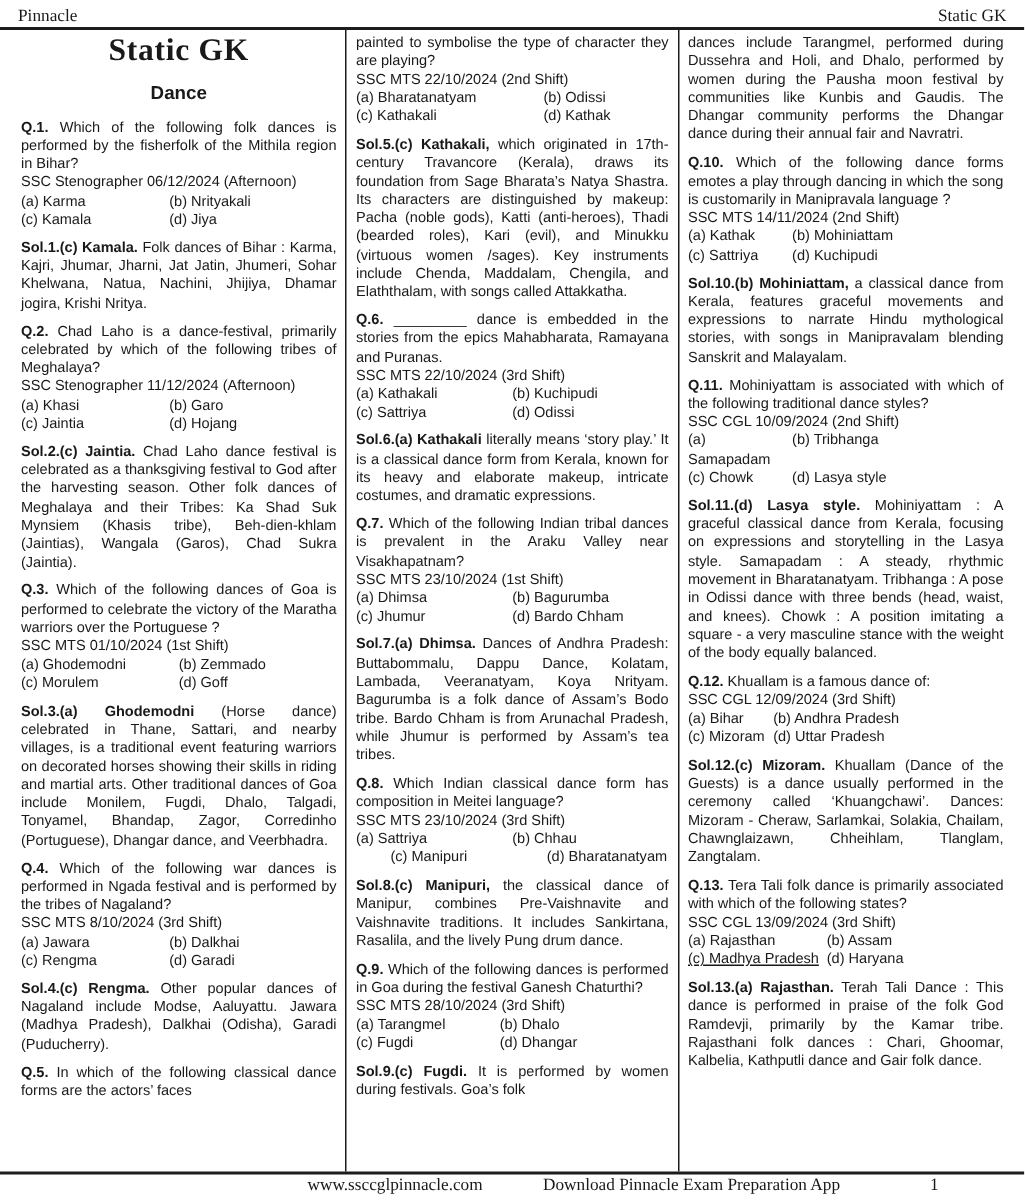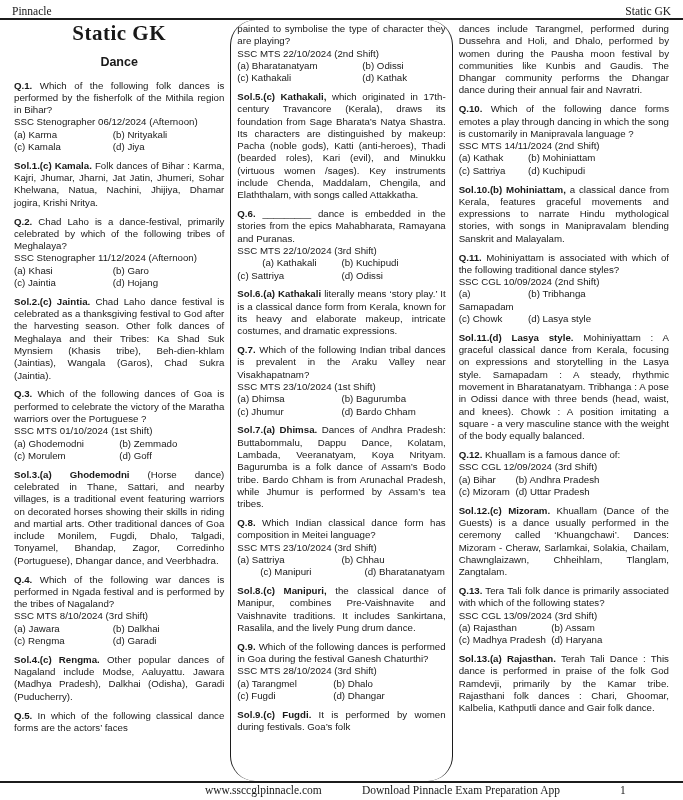--- a/index.html
+++ b/index.html
@@ -14,21 +14,21 @@
     padding:2px 12px 1px; height:15px;
     font-family:"Liberation Serif", serif; font-size:11.5px;
     border-bottom:2px solid var(--rule,#1c1c1c);
   }
   
   .cols { display:flex; height:761px; padding:0 8px; }
   .col {
     width:33.333%; box-sizing:border-box; padding:3px 6px 0 6px;
     overflow:hidden; font-size:9.7px; line-height:12.3px;
   }
-  .col.mid { border-left:1.2px solid var(--rule,#1c1c1c); border-right:1.2px solid var(--rule,#1c1c1c);border-radius:25px; }
+  .col.mid { border-left:1.2px solid var(--rule,#1c1c1c); border-right:1.2px solid var(--rule,#1c1c1c); }
   .page-title {
     font-family:"Liberation Serif", serif; font-weight:700; font-size:21px;
     text-align:center; margin:4px 0 0 0; letter-spacing:0.5px;
   }
   .page-subtitle { font-weight:700; font-size:12.5px; text-align:center; margin:17px 0 11px 0; }
   .block { margin-bottom:6.5px; }
   .para { text-align:justify; }
   .b { font-weight:700; }
   .source { text-align:left; }
   .optrow { display:flex; }
@@ -134,21 +134,21 @@
             <span class="c2">(d) Kathak</span>
           </div>
         </div>
         <div class="block">
           <div class="para"><span class="b">Sol.5.(c) Kathakali,</span><span> which originated in 17th-century Travancore (Kerala), draws its foundation from Sage Bharata’s Natya Shastra. Its characters are distinguished by makeup: Pacha (noble gods), Katti (anti-heroes), Thadi (bearded roles), Kari (evil), and Minukku (virtuous women /sages). Key instruments include Chenda, Maddalam, Chengila, and Elaththalam, with songs called Attakkatha.</span></div>
         </div>
         <div class="block">
           <div class="para"><span class="b">Q.6.</span><span> _________ dance is embedded in the stories from the epics Mahabharata, Ramayana and Puranas.</span></div>
           <div class="source">SSC MTS 22/10/2024 (3rd Shift)</div>
           <div class="optrow">
-            <span class="c1" style="width: 50%; text-align: center;">(a) Kathakali</span>
+            <span class="c1" style="width: 50%;">(a) Kathakali</span>
             <span class="c2">(b) Kuchipudi</span>
           </div>
           <div class="optrow">
             <span class="c1" style="width: 50%;">(c) Sattriya</span>
             <span class="c2">(d) Odissi</span>
           </div>
         </div>
         <div class="block">
           <div class="para"><span class="b">Sol.6.(a) Kathakali</span><span> literally means ‘story play.’ It is a classical dance form from Kerala, known for its heavy and elaborate makeup, intricate costumes, and dramatic expressions.</span></div>
         </div>
@@ -248,21 +248,21 @@
           <div class="para"><span class="b">Sol.12.(c) Mizoram.</span><span> Khuallam (Dance of the Guests) is a dance usually performed in the ceremony called ‘Khuangchawi’. Dances: Mizoram - Cheraw, Sarlamkai, Solakia, Chailam, Chawnglaizawn, Chheihlam, Tlanglam, Zangtalam.</span></div>
         </div>
         <div class="block">
           <div class="para"><span class="b">Q.13.</span><span> Tera Tali folk dance is primarily associated with which of the following states?</span></div>
           <div class="source">SSC CGL 13/09/2024 (3rd Shift)</div>
           <div class="optrow">
             <span class="c1" style="width: 44%;">(a) Rajasthan</span>
             <span class="c2">(b) Assam</span>
           </div>
           <div class="optrow">
-            <span class="c1" style="width: 44%;">(c) Madhya Pradesh</span>
+            <span class="c1" style="width: 44%; text-decoration: underline;">(c) Madhya Pradesh</span>
             <span class="c2">(d) Haryana</span>
           </div>
         </div>
         <div class="block">
           <div class="para"><span class="b">Sol.13.(a) Rajasthan.</span><span> Terah Tali Dance : This dance is performed in praise of the folk God Ramdevji, primarily by the Kamar tribe. Rajasthani folk dances : Chari, Ghoomar, Kalbelia, Kathputli dance and Gair folk dance.</span></div>
         </div>
       </div>
   </div>
 
   <div class="ftr">

